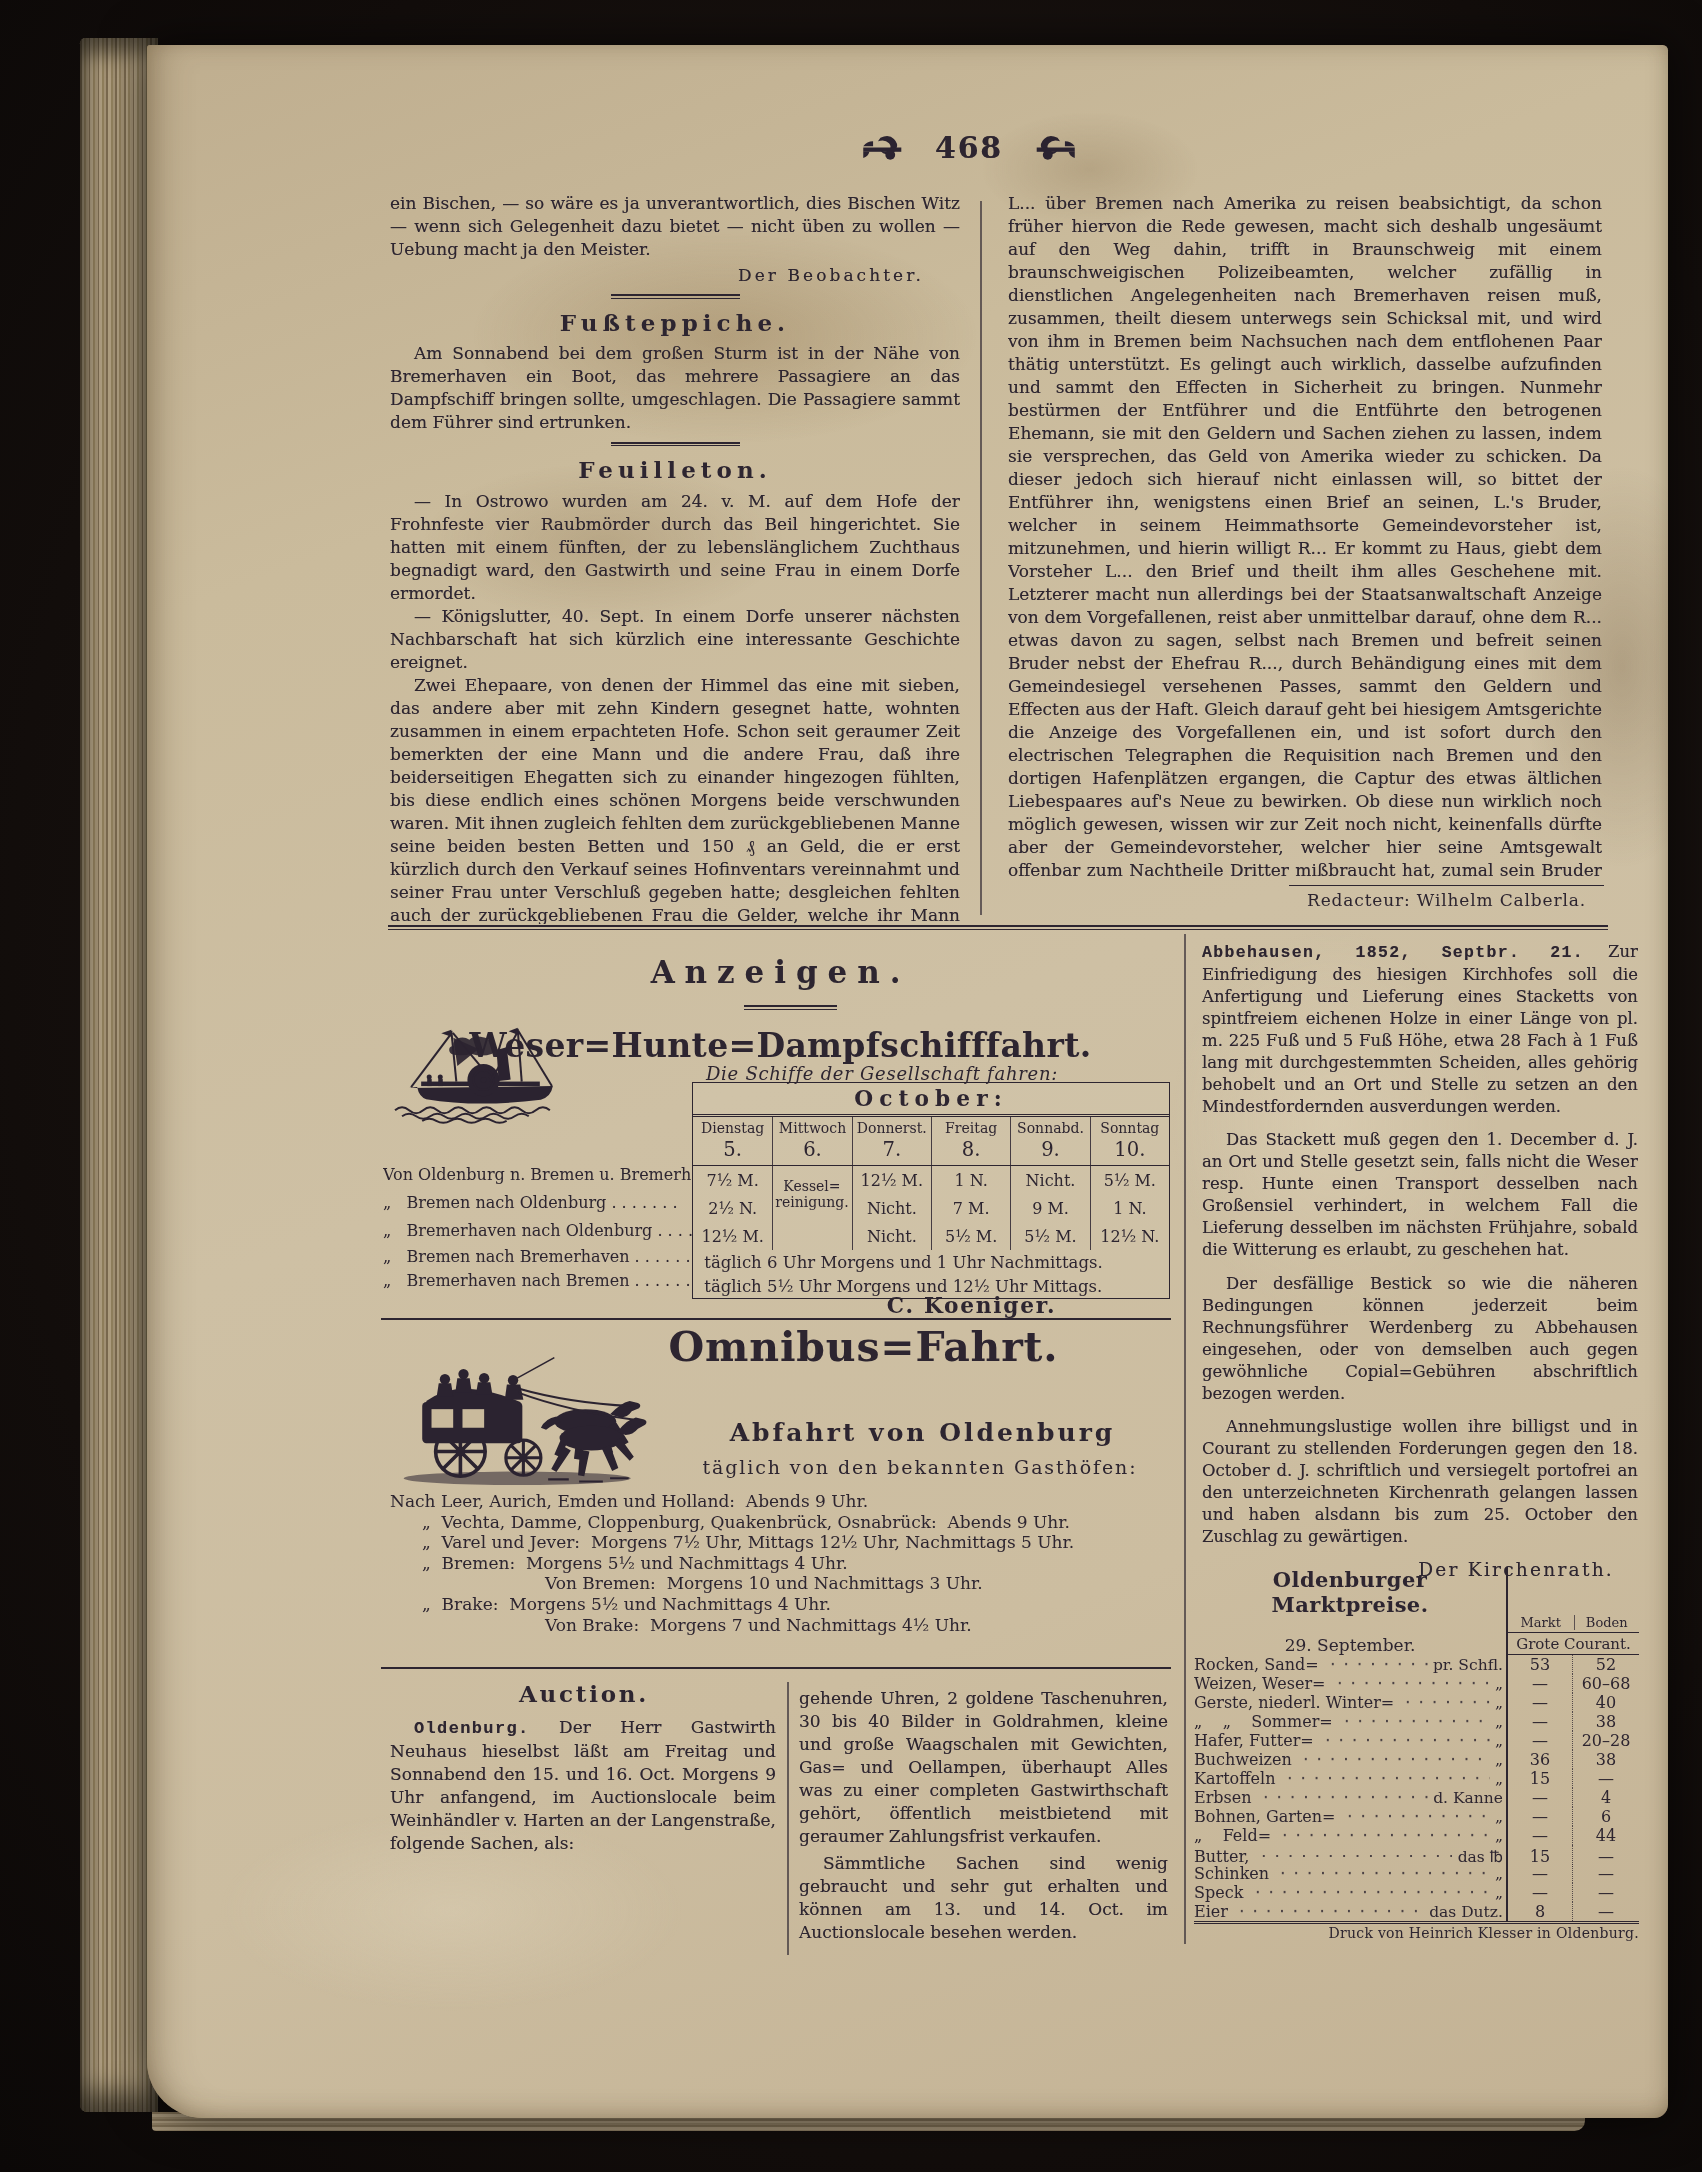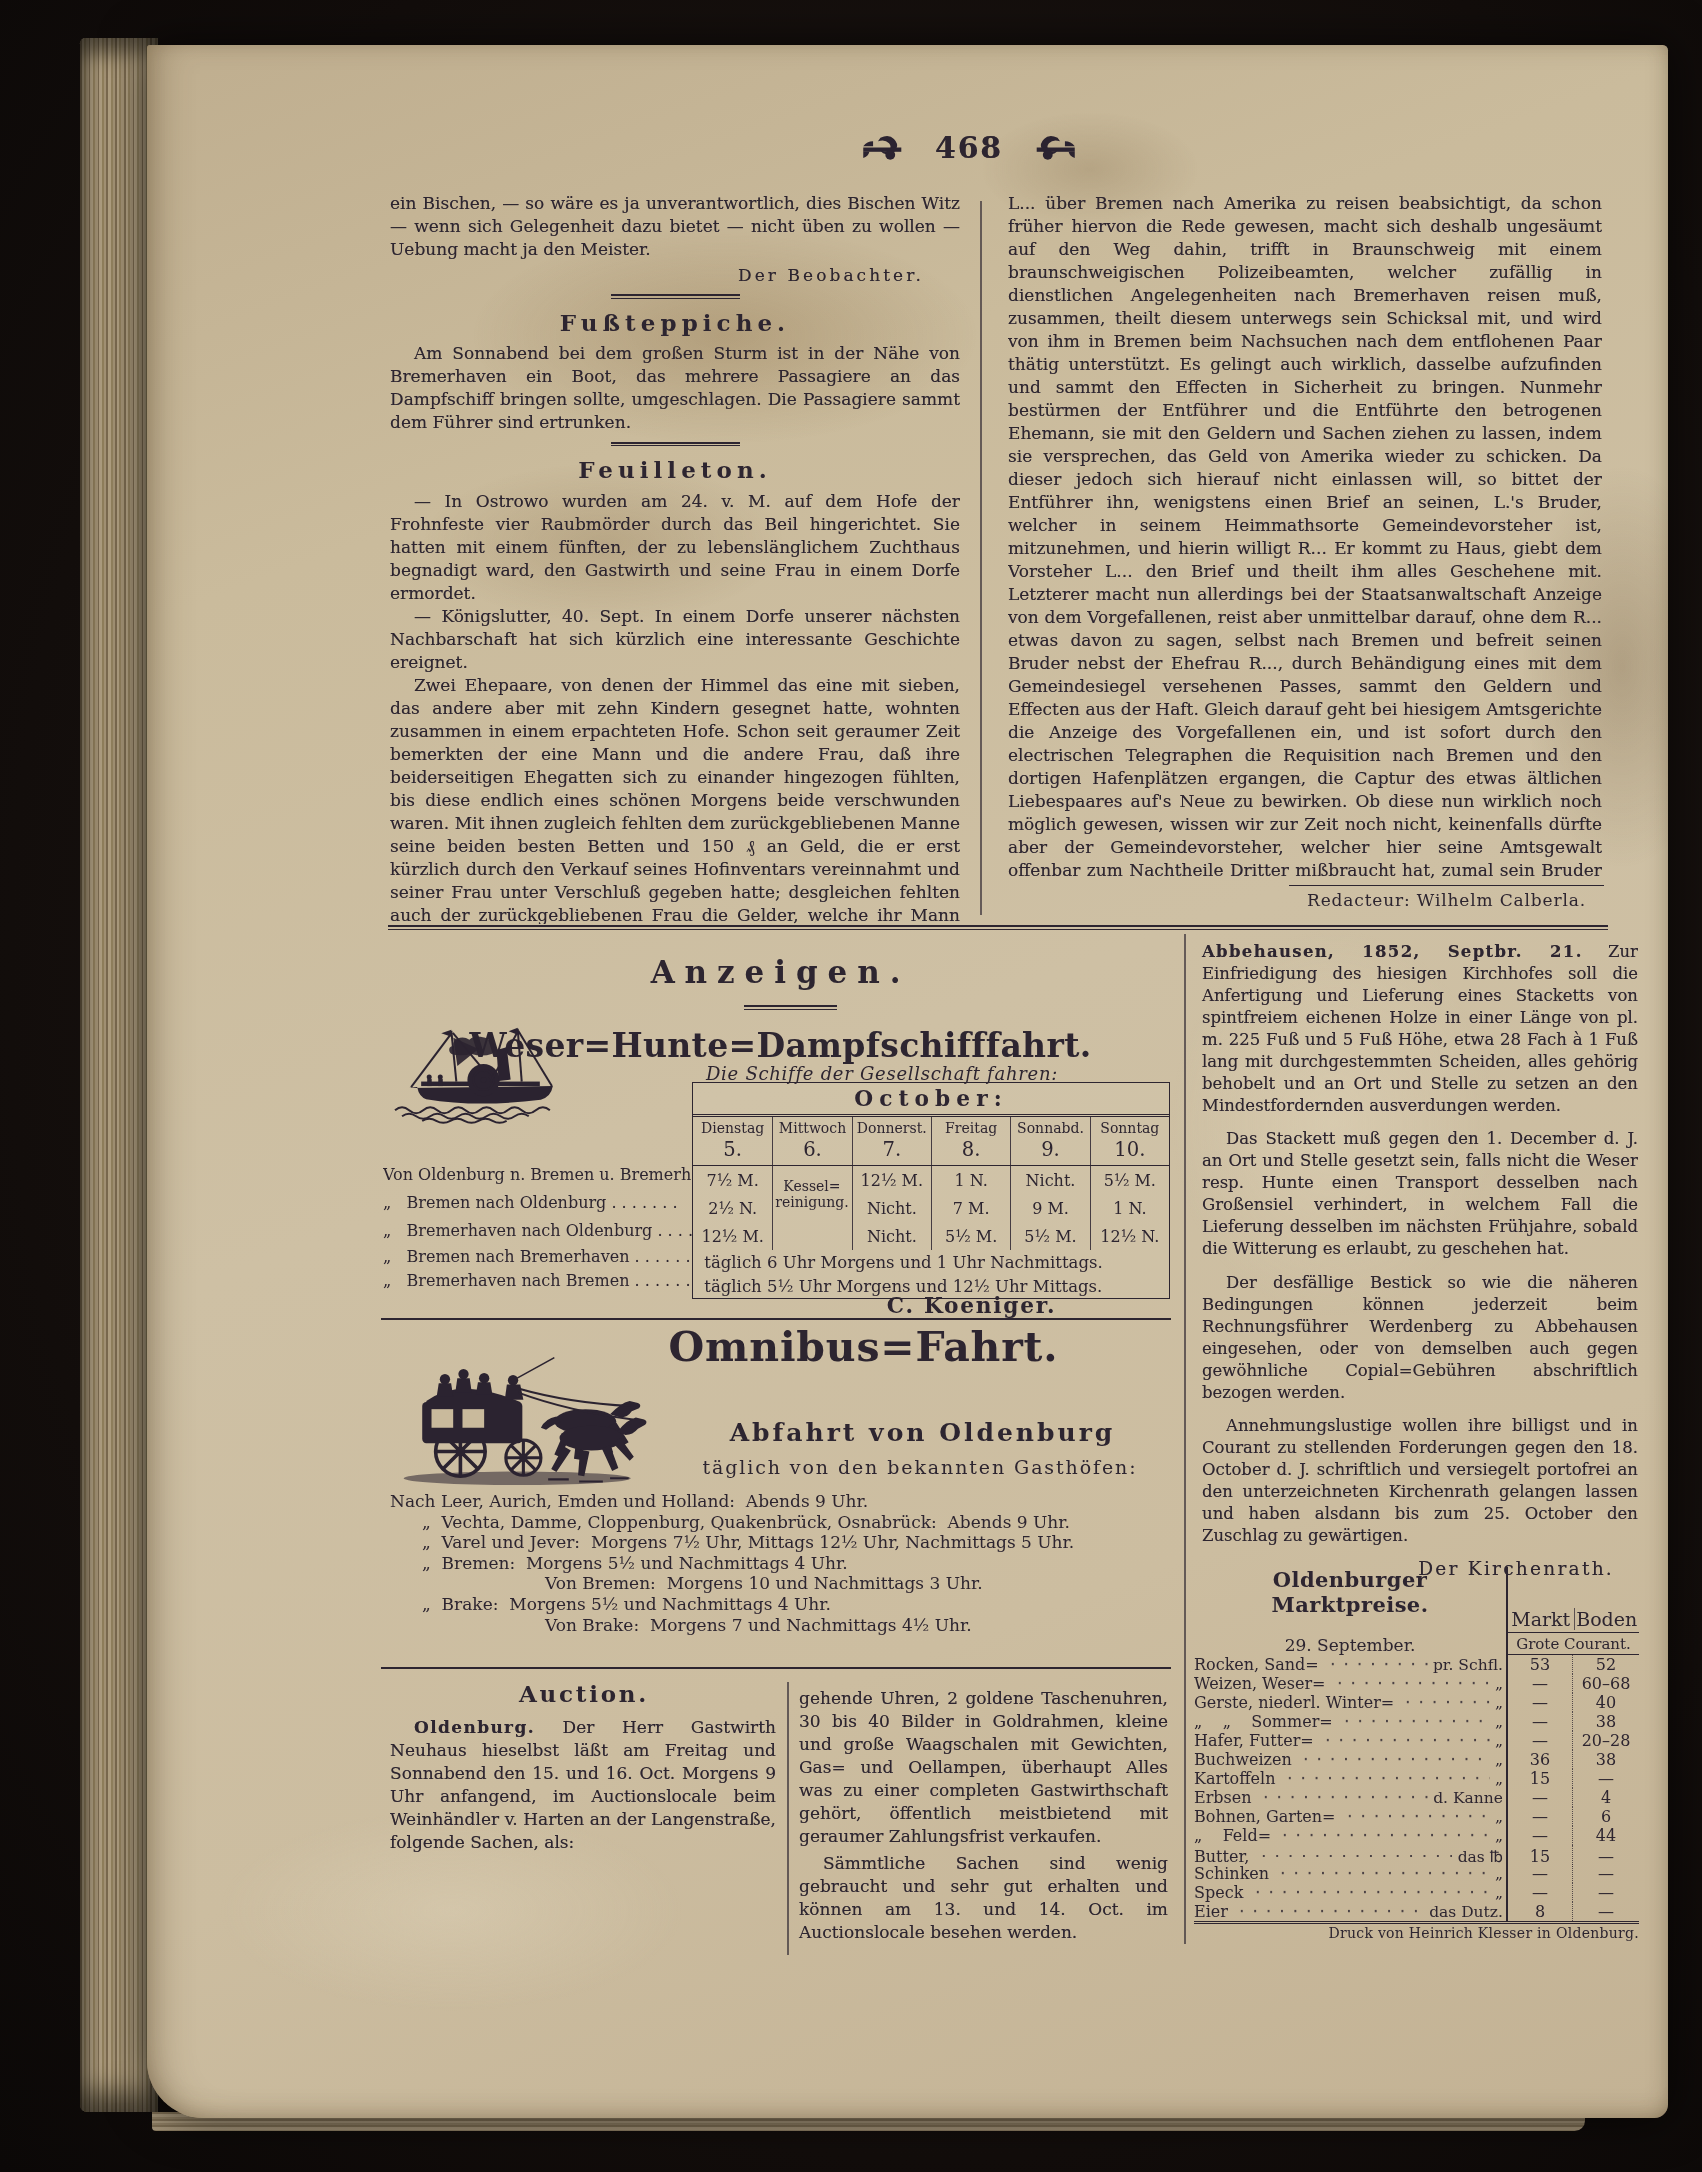--- a/index.html
+++ b/index.html
@@ -31,21 +31,21 @@
               radial-gradient(ellipse 155px 82px at 62% 6%, rgba(110,84,48,.20), transparent 70%),
               radial-gradient(ellipse 134px 268px at 97% 30%, rgba(90,66,36,.25), transparent 75%); }
 
   
   .abs { position:absolute; }
   .just { text-align:justify; }
   .ctr { text-align:center; }
   .body-txt { font-size:17px; line-height:23px; text-shadow:0 0 0.5px rgba(45,37,48,.45); }
   .small-txt { font-size:16.5px; line-height:22px; text-shadow:0 0 0.5px rgba(45,37,48,.45); }
   .ind { text-indent:24px; }
-  .lead { font-weight:bold; letter-spacing:.08em; }
+  .lead { font-weight:bold; letter-spacing:.08em;font-family:Liberation Mono, monospace; }
   h2.news { font-weight:bold; letter-spacing:.22em; font-size:23px; text-align:center; margin:10.3px 0 6.2px; }
   .sepline { width:129px; margin:7.2px auto 1px; border-top:2.6px solid #2d2530; border-bottom:1px solid #2d2530; height:4.6px; }
   .vline { background:rgba(45,37,48,.65); }
 
   .pageno-row { position:absolute; left:809px; top:123px; width:320px; height:49px;
                 display:flex; align-items:center; justify-content:center; gap:30px; }
   .pageno { font-size:30px; font-weight:bold; letter-spacing:.06em; text-shadow:0 0 0.5px rgba(45,37,48,.5); }
   .orn svg { display:block; }
   .flip svg { transform:scaleX(-1); }
 
@@ -110,21 +110,21 @@
   .right-ads { left:1202px; top:941px; width:436px; }
   .right-ads p { margin-bottom:11.3px; }
   .kirch { text-align:right; padding-right:24px; font-size:18.6px; letter-spacing:.12em; margin-top:2.1px; }
 
   
   .market { left:1194px; top:1567px; width:445px; }
   .m-head { display:grid; grid-template-columns:1fr 133px; align-items:stretch; }
   .m-title { font-size:21px; font-weight:bold; letter-spacing:.02em; text-align:center; }
   .m-date { font-size:17px; text-align:center; margin-top:18px; }
   .m-cols { border-left:2.6px solid #2d2530; display:flex; flex-direction:column; justify-content:flex-end; }
-  .m-cbar { display:grid; grid-template-columns:1fr 1fr; font-size:19px; text-align:center; padding-bottom:2.1px; }
+  .m-cbar { display:grid; grid-template-columns:1fr 1fr; font-size:13px; text-align:center; padding-bottom:2.1px; }
   .m-cbar span + span { border-left:1px solid rgba(45,37,48,.7); }
   .m-cur { text-align:center; font-size:15px; border-top:1px solid #2d2530; border-bottom:1.5px solid #2d2530; padding:1.5px 0; }
   .m-rows { border-bottom:3.6px double #2d2530; }
   .mr { display:grid; grid-template-columns:1fr 66px 67px; height:19px; align-items:center; }
   .mr .lcell { display:flex; align-items:baseline; font-size:16px; padding-right:3.1px; }
   .mr .ml { white-space:pre; }
   .mr .unit { font-size:15.5px; white-space:pre; }
   .leader { flex:1; height:4.1px; margin:0 5.2px; align-self:center;
             background-image:radial-gradient(circle, rgba(45,37,48,.8) 1.2px, transparent 1.4px);
             background-size:13.4px 4.1px; background-repeat:repeat-x; background-position:2.1px 55%; }

